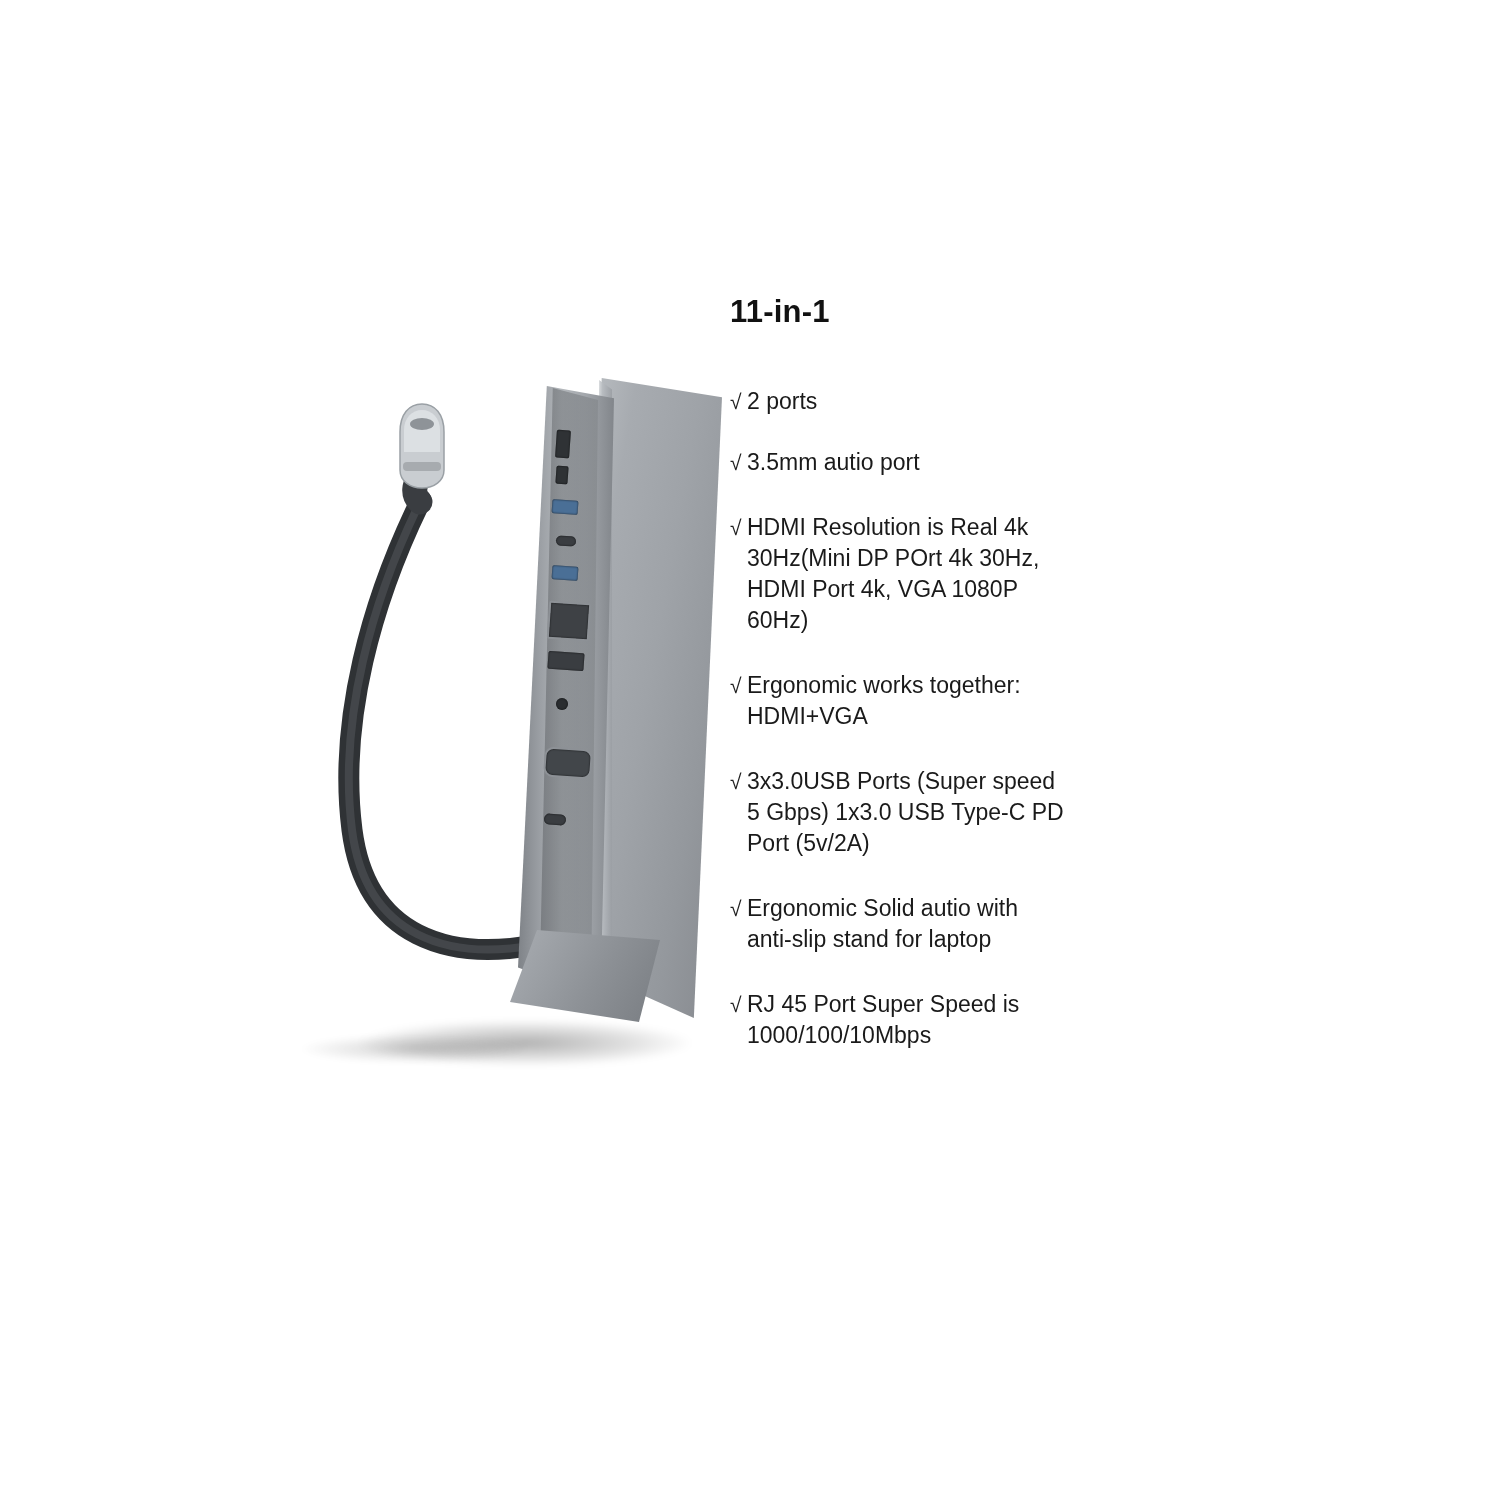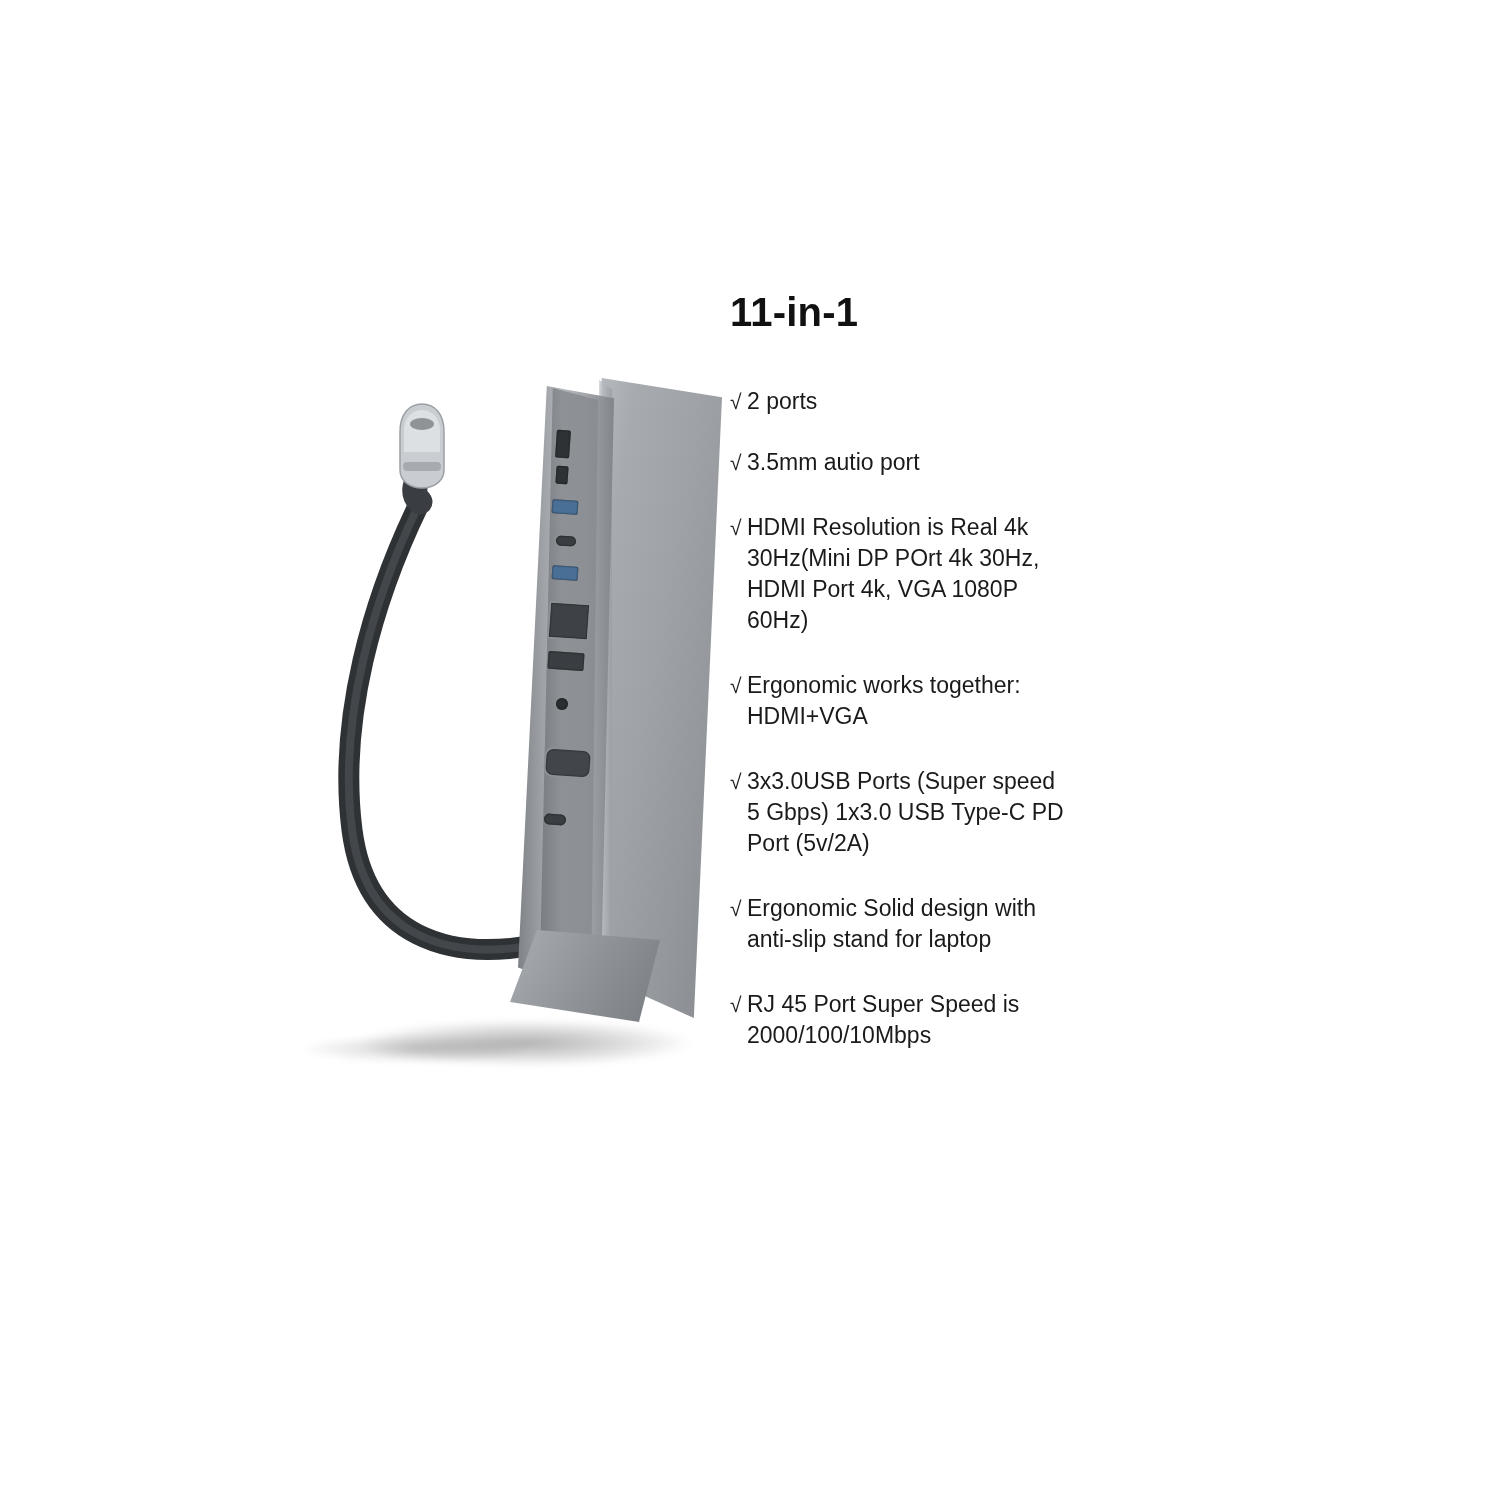--- a/index.html
+++ b/index.html
@@ -129,21 +129,21 @@
   .port.round { border-radius: 50%; background: #2b2e31; }
 
   
   #spec-panel {
     position: absolute;
     left: 730px;
     top: 290px;
     width: 700px;
   }
   .title-block {
-    font-size: 40px;
+    font-size: 31px;
     line-height: 44px;
     color: #111111;
     margin: 0 0 52px 0;
     letter-spacing: .2px;
   }
   .title-line { display: block; }
 
   .feature-list {
     list-style: none;
     margin: 0;
@@ -242,22 +242,22 @@
 HDMI+VGA</span>
     </li>
     <li class="feature-item tall">
       <span class="feature-check">√</span>
       <span class="feature-text">3x3.0USB Ports (Super speed
 5 Gbps) 1x3.0 USB Type-C PD
 Port (5v/2A)</span>
     </li>
     <li class="feature-item tall">
       <span class="feature-check">√</span>
-      <span class="feature-text">Ergonomic Solid design with
+      <span class="feature-text">Ergonomic Solid autio with
 anti-slip stand for laptop</span>
     </li>
     <li class="feature-item">
       <span class="feature-check">√</span>
       <span class="feature-text">RJ 45 Port   Super   Speed  is
-2000/100/10Mbps</span>
+1000/100/10Mbps</span>
     </li>
   </ul>
 </div>
 
 </body></html>

